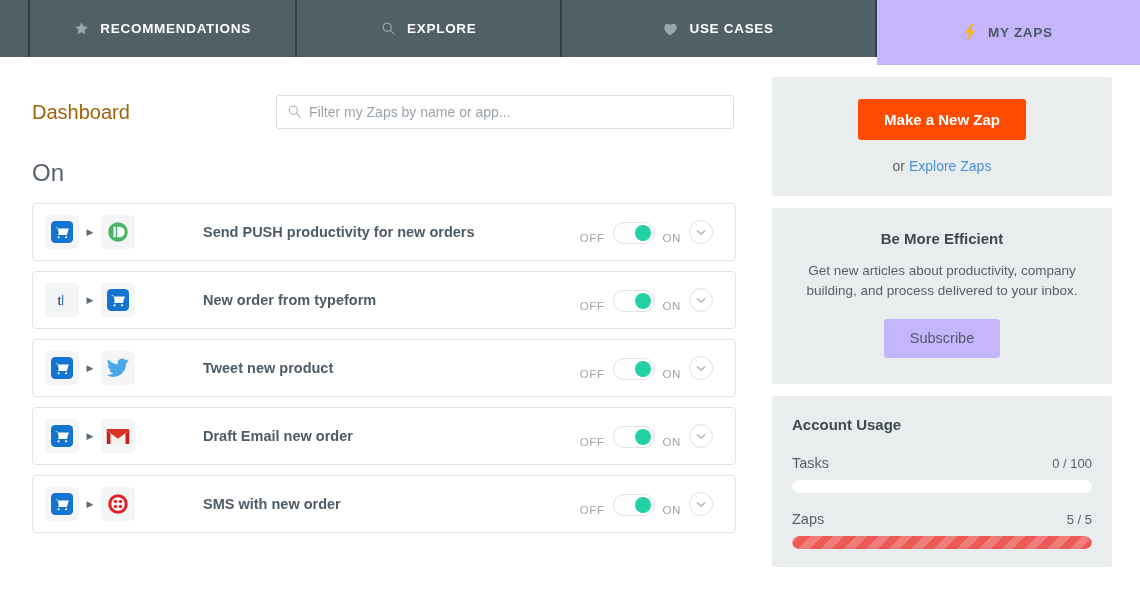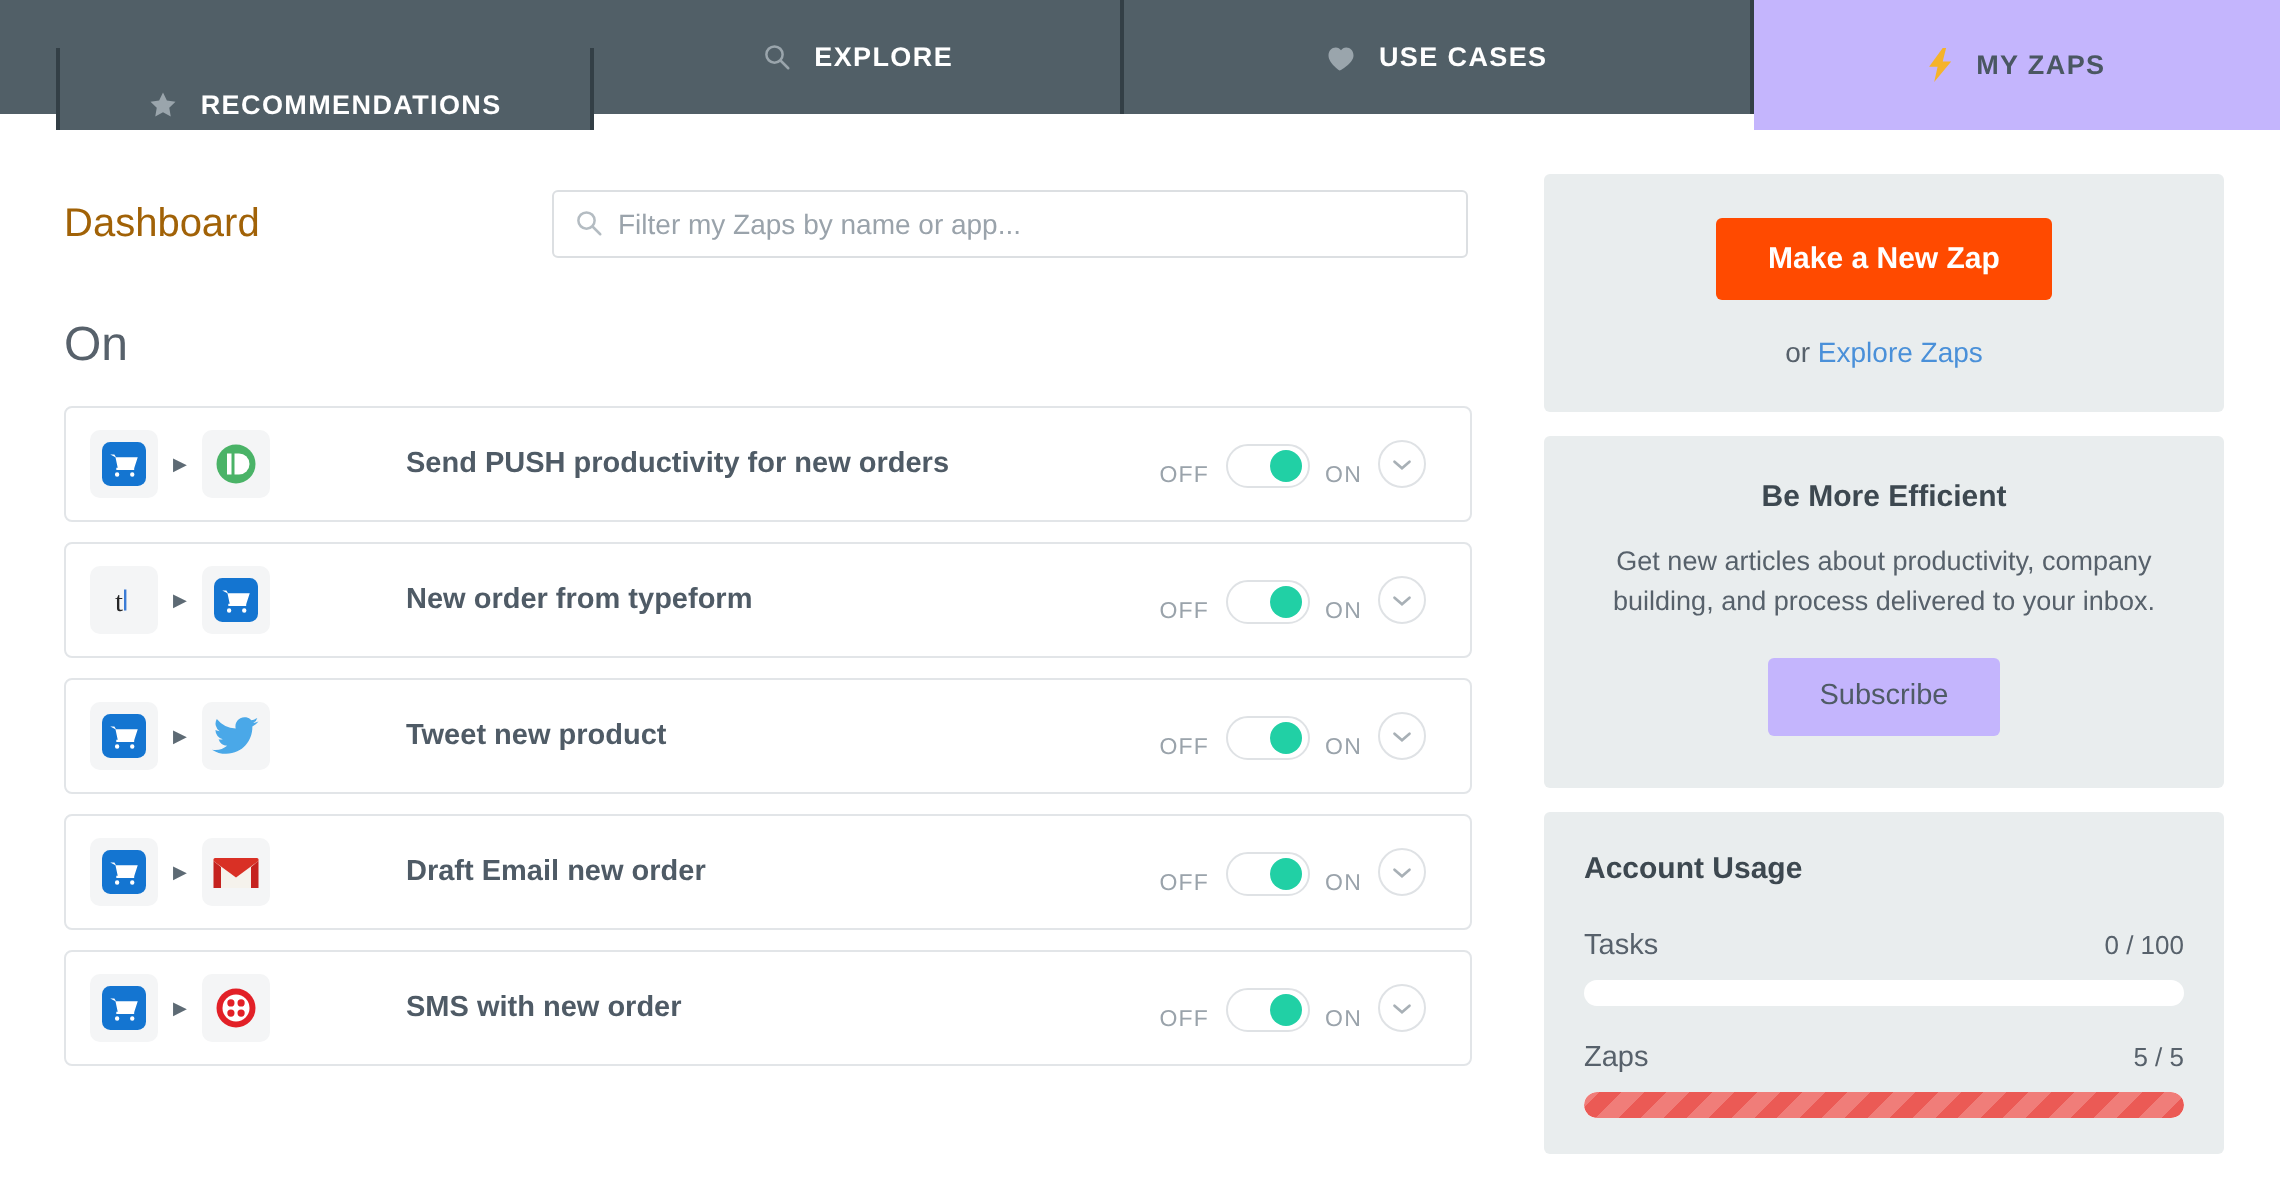--- a/index.html
+++ b/index.html
@@ -40,21 +40,21 @@
     gap: 11px;
     background: #515f67;
     color: #ffffff;
     font-size: 13.5px;
     font-weight: bold;
     letter-spacing: 0.7px;
     border-right: 2px solid #333f46;
     cursor: pointer;
     user-select: none;
   }
-  .tab:first-child { border-left: 2px solid #333f46; margin-top: 24px; }
+  .tab:first-child { border-left: 2px solid #333f46; }
   .tab.t1 { width: 274px; margin-left: 28px; }
   .tab.t2 { width: 270px; text-align: center; }
   .tab.t3 { width: 320px; }
   .tab.active {
     background: #c4b5fd;
     color: #4a5762;
     height: 65px;
     width: 268px;
     border-right: none;
     border-left: none;
@@ -214,21 +214,21 @@
     width: 340px;
   }
   .card {
     background: #e9edee;
     border-radius: 3px;
     margin-bottom: 12px;
   }
   .card-new-zap {
     padding: 22px 0 22px 0;
     text-align: center;
-    margin-top: 22px;
+    margin-top: 12px;
   }
   .btn-new-zap {
     display: inline-block;
     background: #ff4a00;
     color: #ffffff;
     font-size: 15px;
     font-weight: bold;
     border: none;
     border-radius: 3px;
     padding: 13px 26px;

